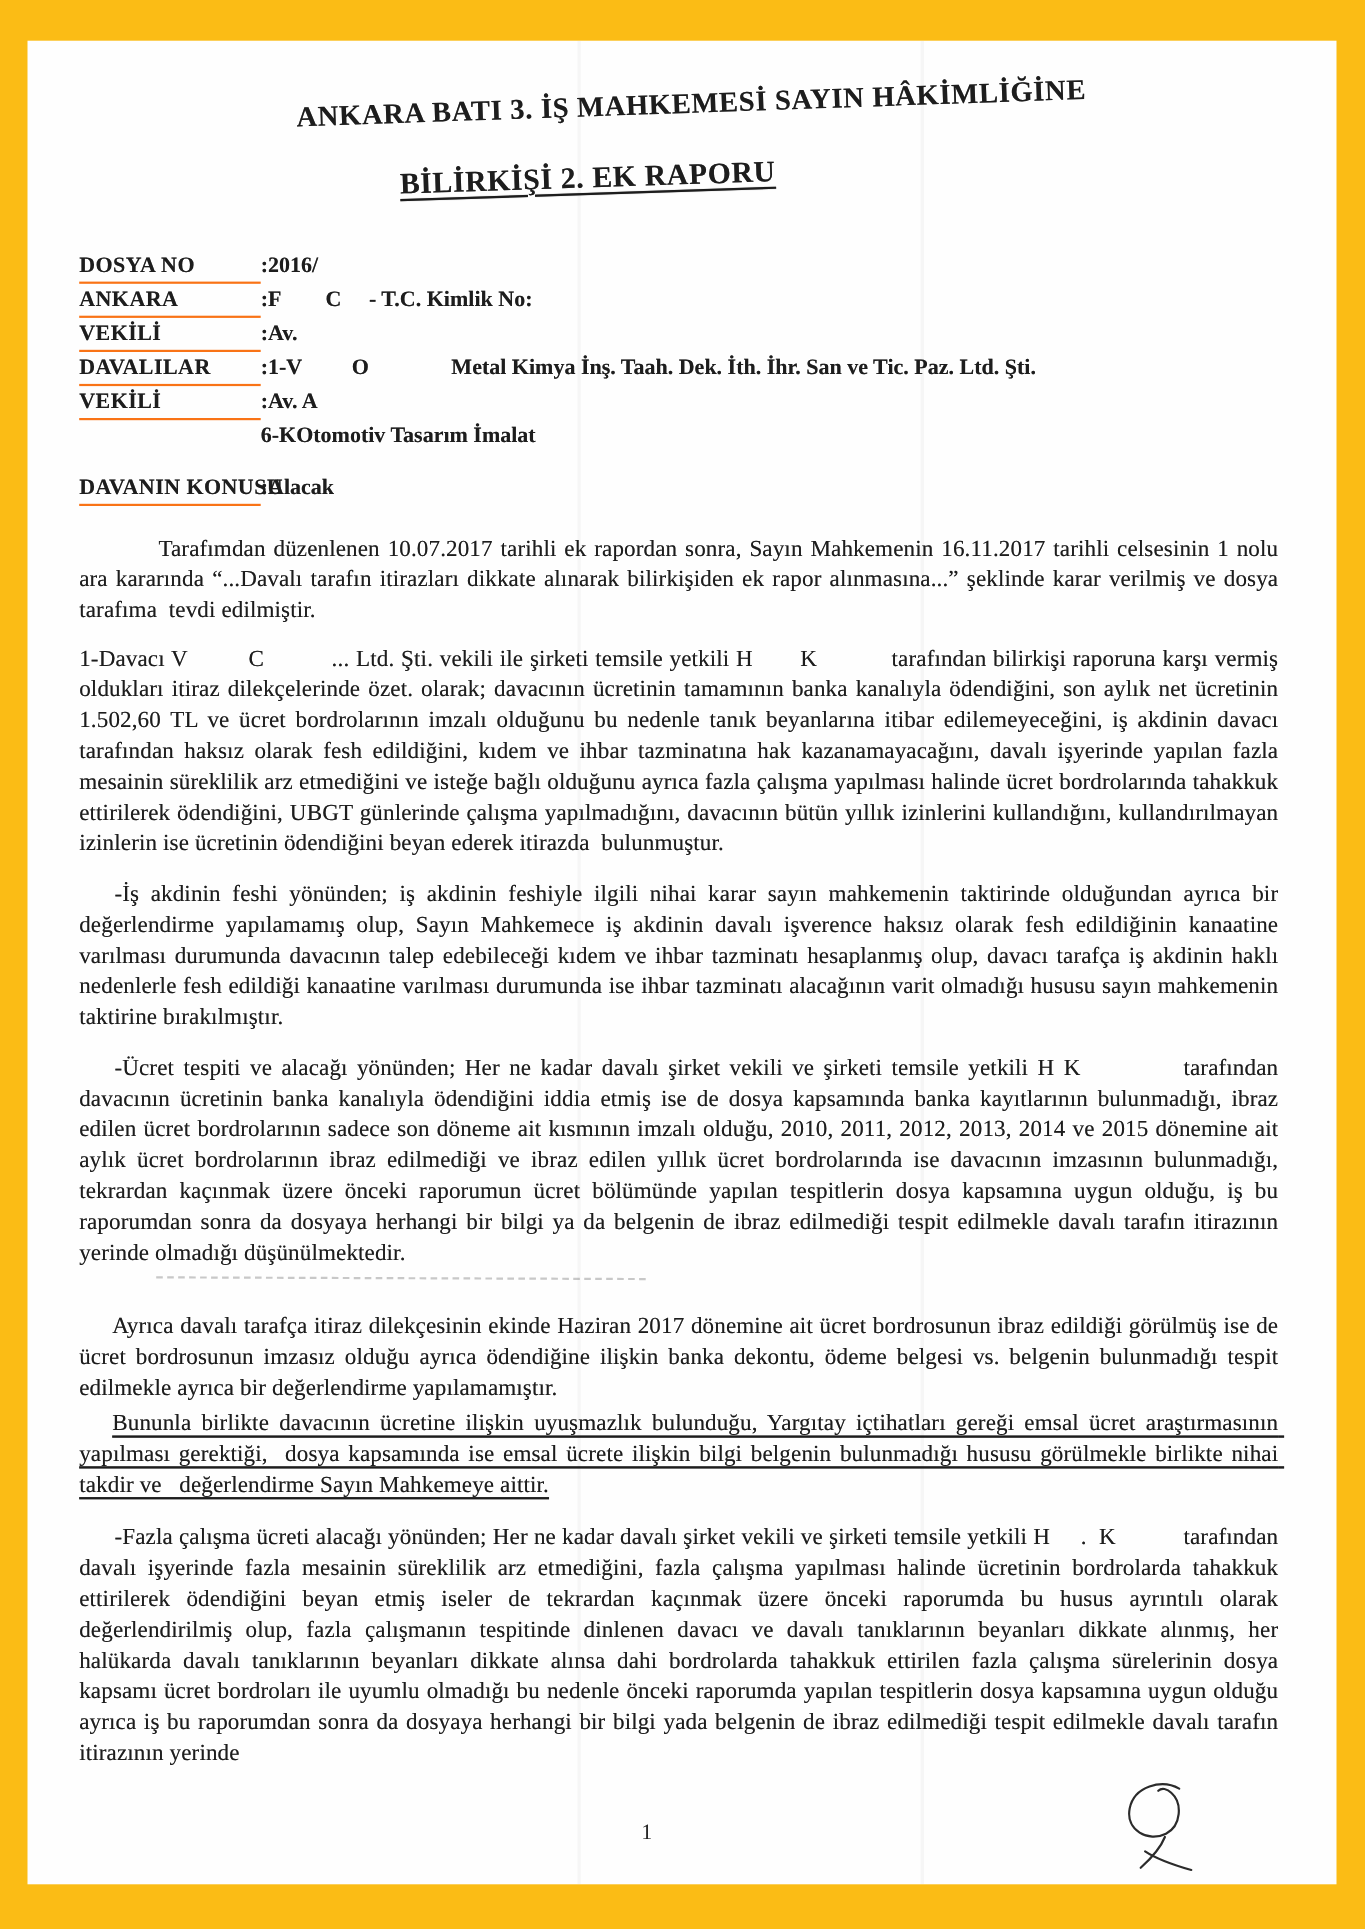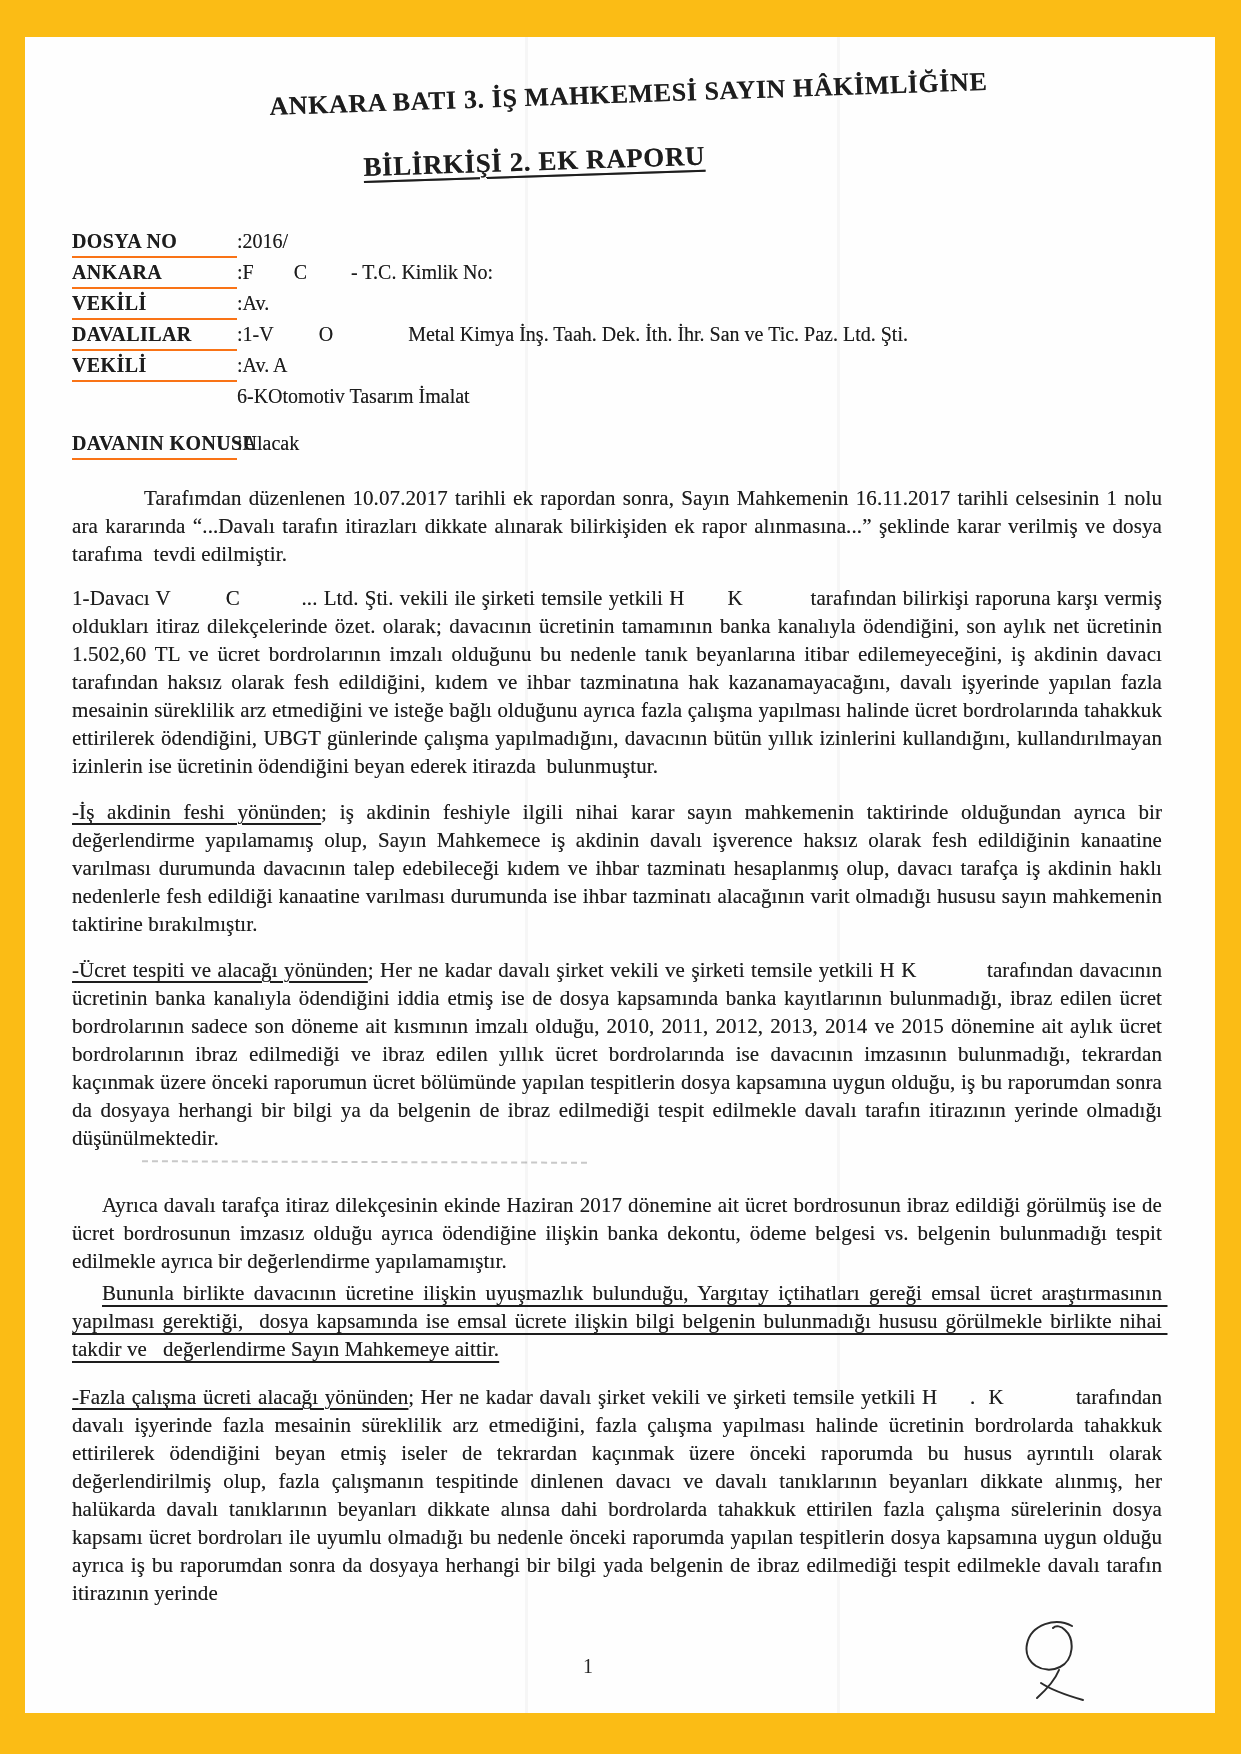--- a/index.html
+++ b/index.html
@@ -59,41 +59,41 @@
 
   .case-info{margin-top:44px;font-size:20px;}
   .ci-row{line-height:29px;white-space:nowrap;}
   .ci-row.gap-top{margin-top:18px;}
   .ci-label{
     display:inline-block;width:165px;
     font-weight:700;letter-spacing:.4px;
     border-bottom:2px solid #f97316;
   }
   .ci-label.no-line{border-bottom:none;}
-  .ci-val{font-size:20px;}
-  .g40{margin-left:40px;} .g45{margin-left:45px;} .g55{margin-left:44px;}
+  .ci-val{font-size:20px;font-weight:bold;}
+  .g40{margin-left:40px;} .g45{margin-left:45px;} .g55{margin-left:25px;}
   .g75{margin-left:75px;} .g95{}
 
   .par{
     margin:16px 0 0 0;
     font-size:21px;line-height:28px;
     text-align:justify;
     letter-spacing:.1px;
     white-space:pre-wrap;
   }
   .par.first{margin-top:24px;text-indent:72px;}
   .par.ind30{text-indent:30px;}
   .par.tight{margin-top:4px;}
   .par.mt18{margin-top:18px;}
   .par.mt20{margin-top:20px;}
   .par.mt24{margin-top:24px;}
   .par-heading{
-    text-decoration:underline;
     text-decoration-thickness:1.5px;
     text-underline-offset:4px;
+    margin-left:32px;
   }
   .par.underline-all{
     text-decoration:underline;
     text-decoration-thickness:1.5px;
     text-underline-offset:5px;
   }
 
   .smudge{
     height:4px;width:445px;
     margin:9px 0 0 70px;

